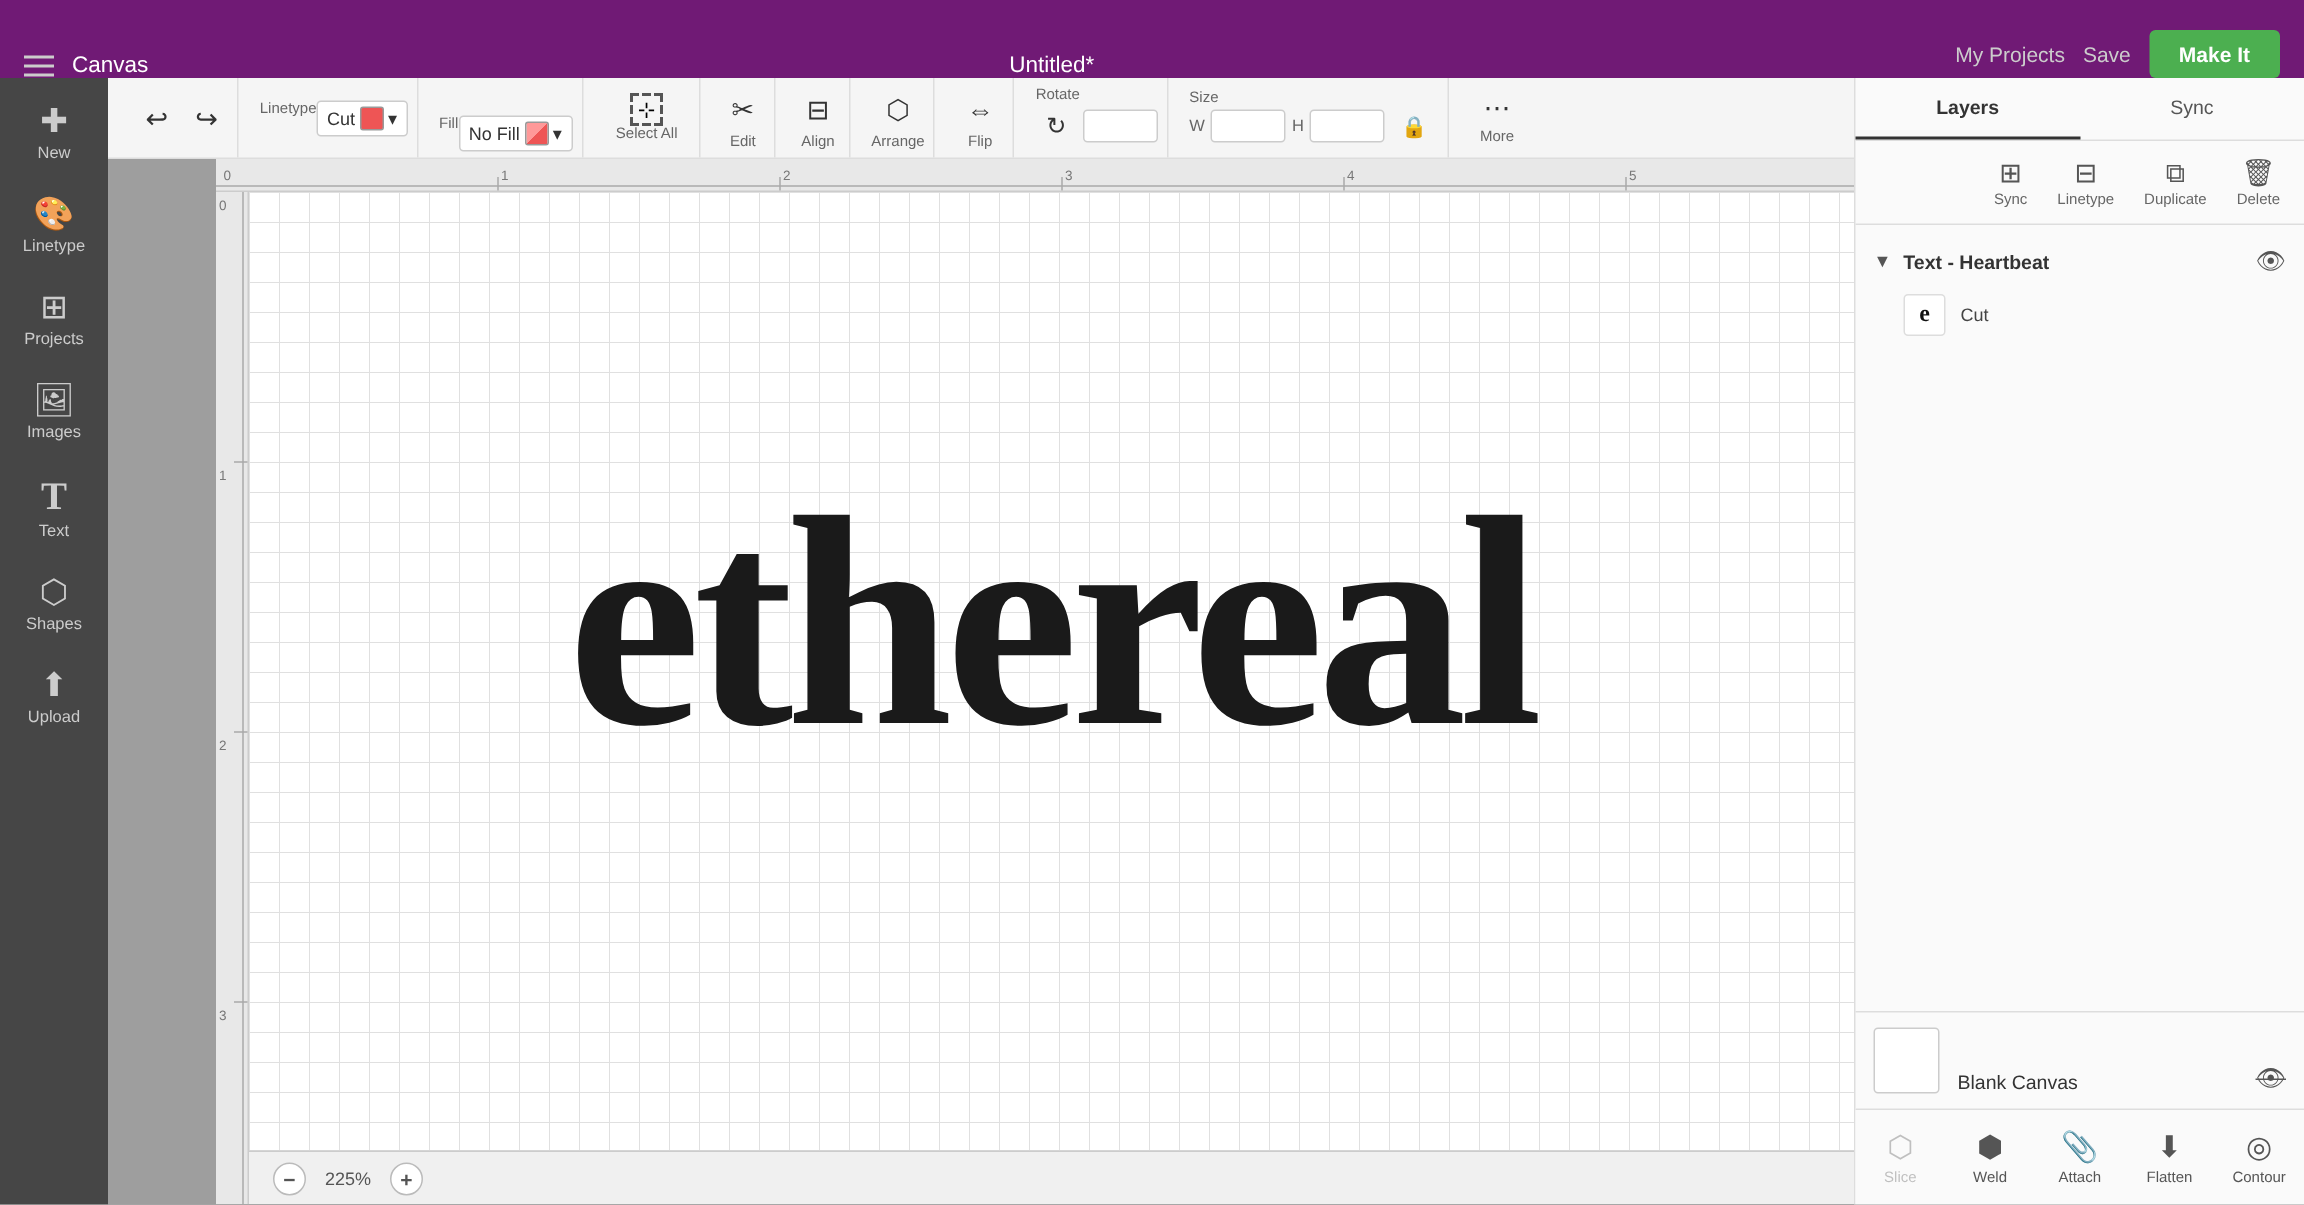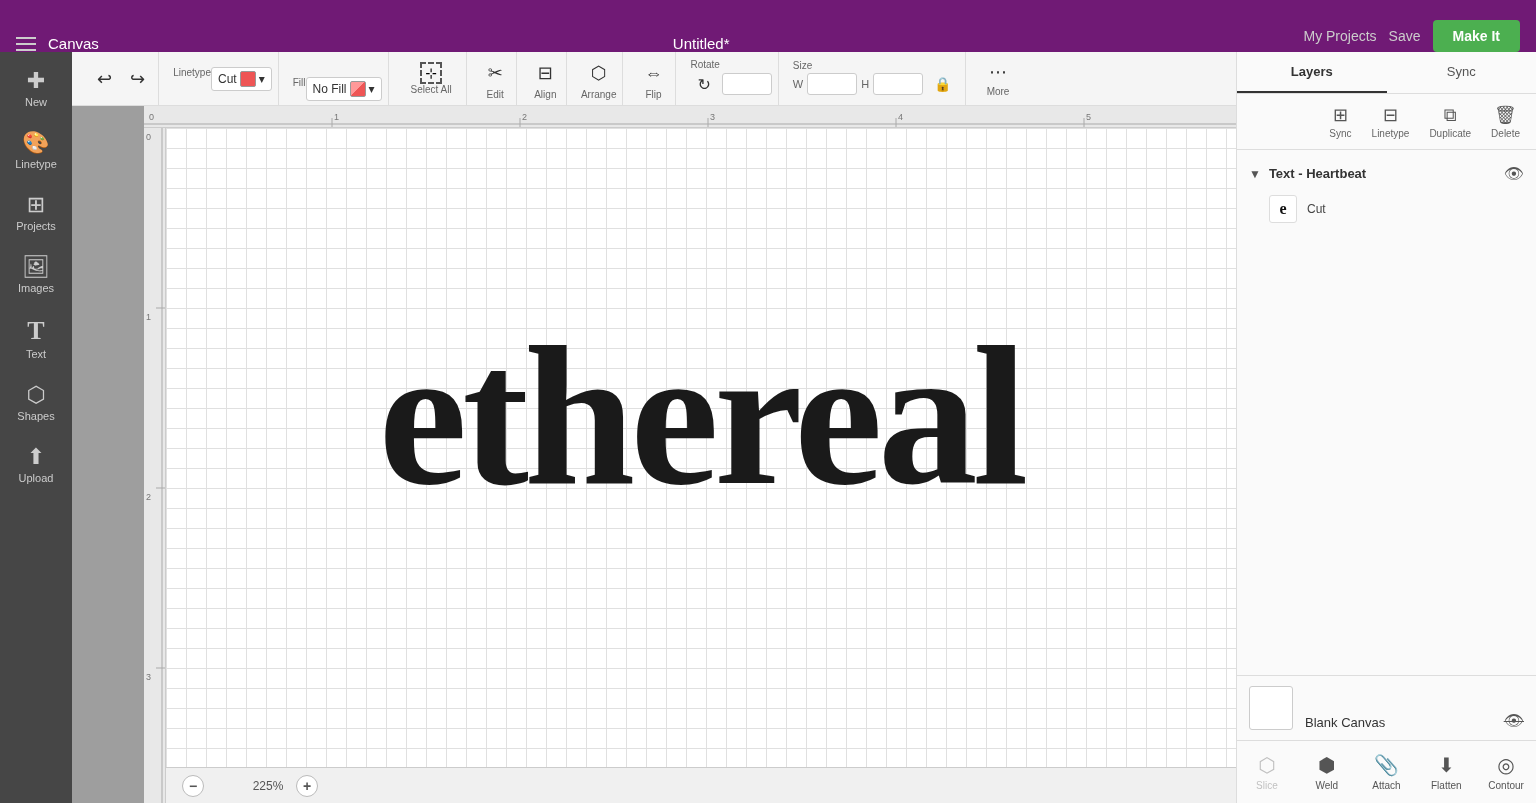--- a/index.html
+++ b/index.html
@@ -240,21 +240,21 @@
       border-radius: 50%;
       background: white;
       cursor: pointer;
       display: flex;
       align-items: center;
       justify-content: center;
       font-size: 14px;
       font-weight: bold;
       color: #555;
     }
-    .zoom-value { font-size: 12px; color: #555; min-width: 40px; text-align: center; margin-left: 36px; }
+    .zoom-value { font-size: 12px; color: #555; min-width: 40px; text-align: center; }
 
     
     .right-panel {
       width: 300px;
       background: #fafafa;
       border-left: 1px solid #ddd;
       display: flex;
       flex-direction: column;
       flex-shrink: 0;
     }

